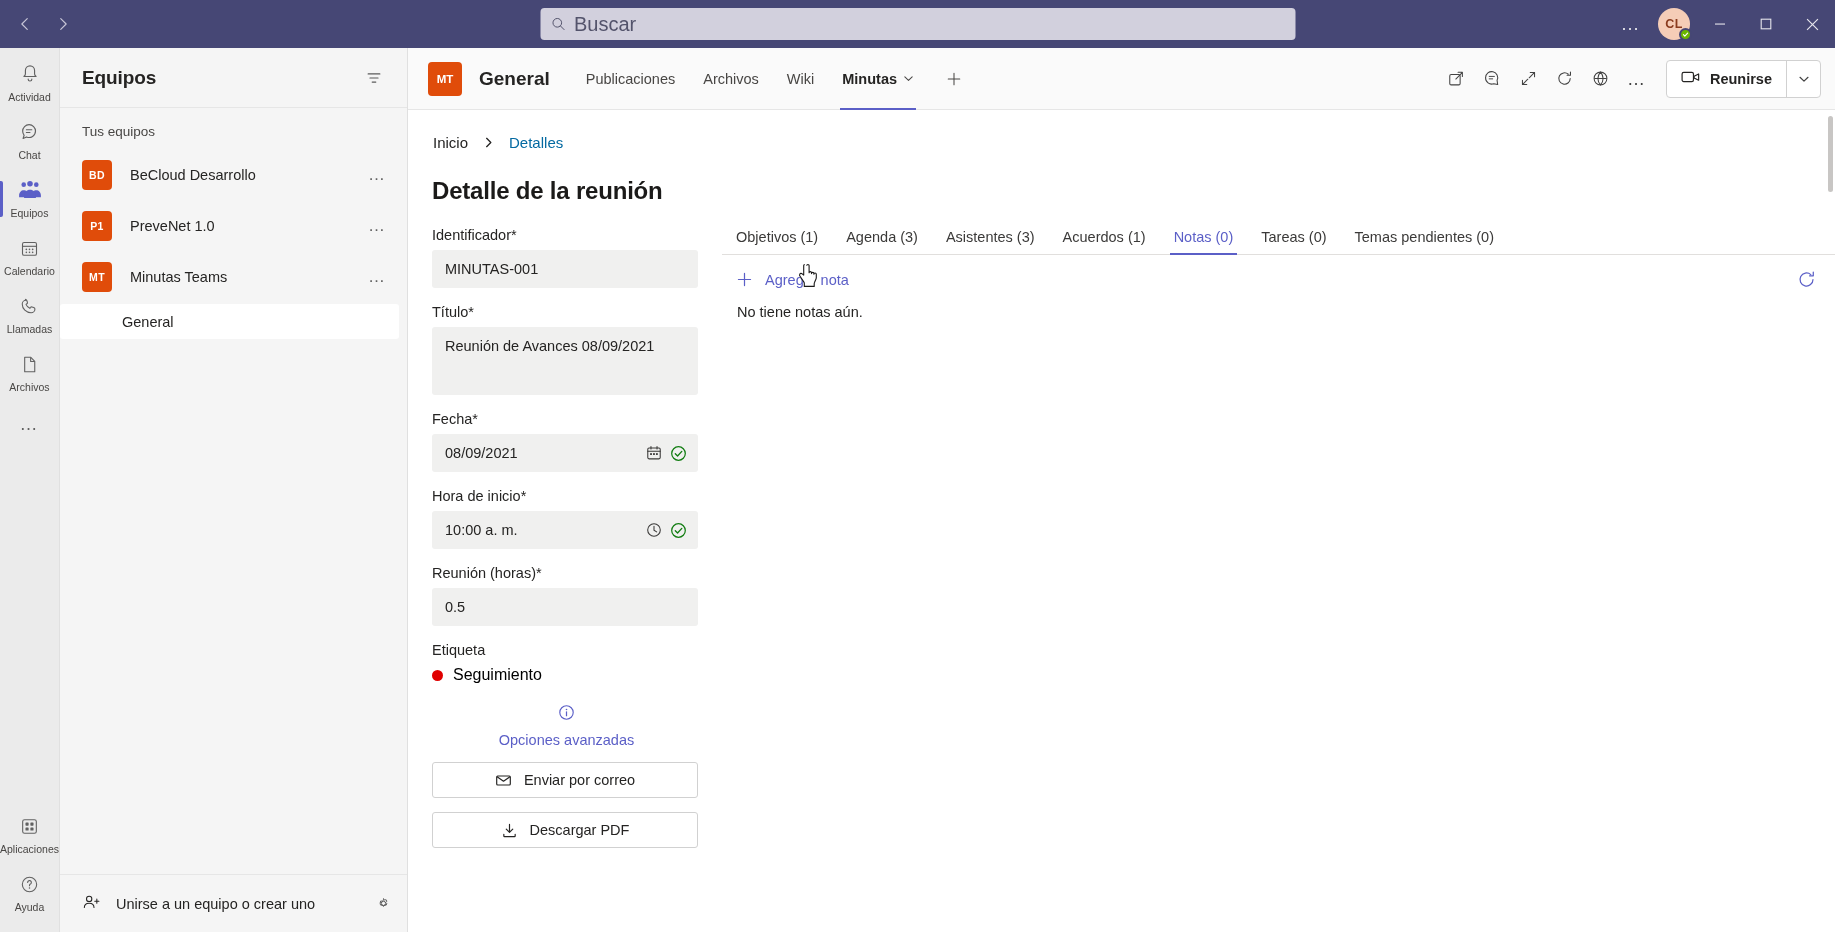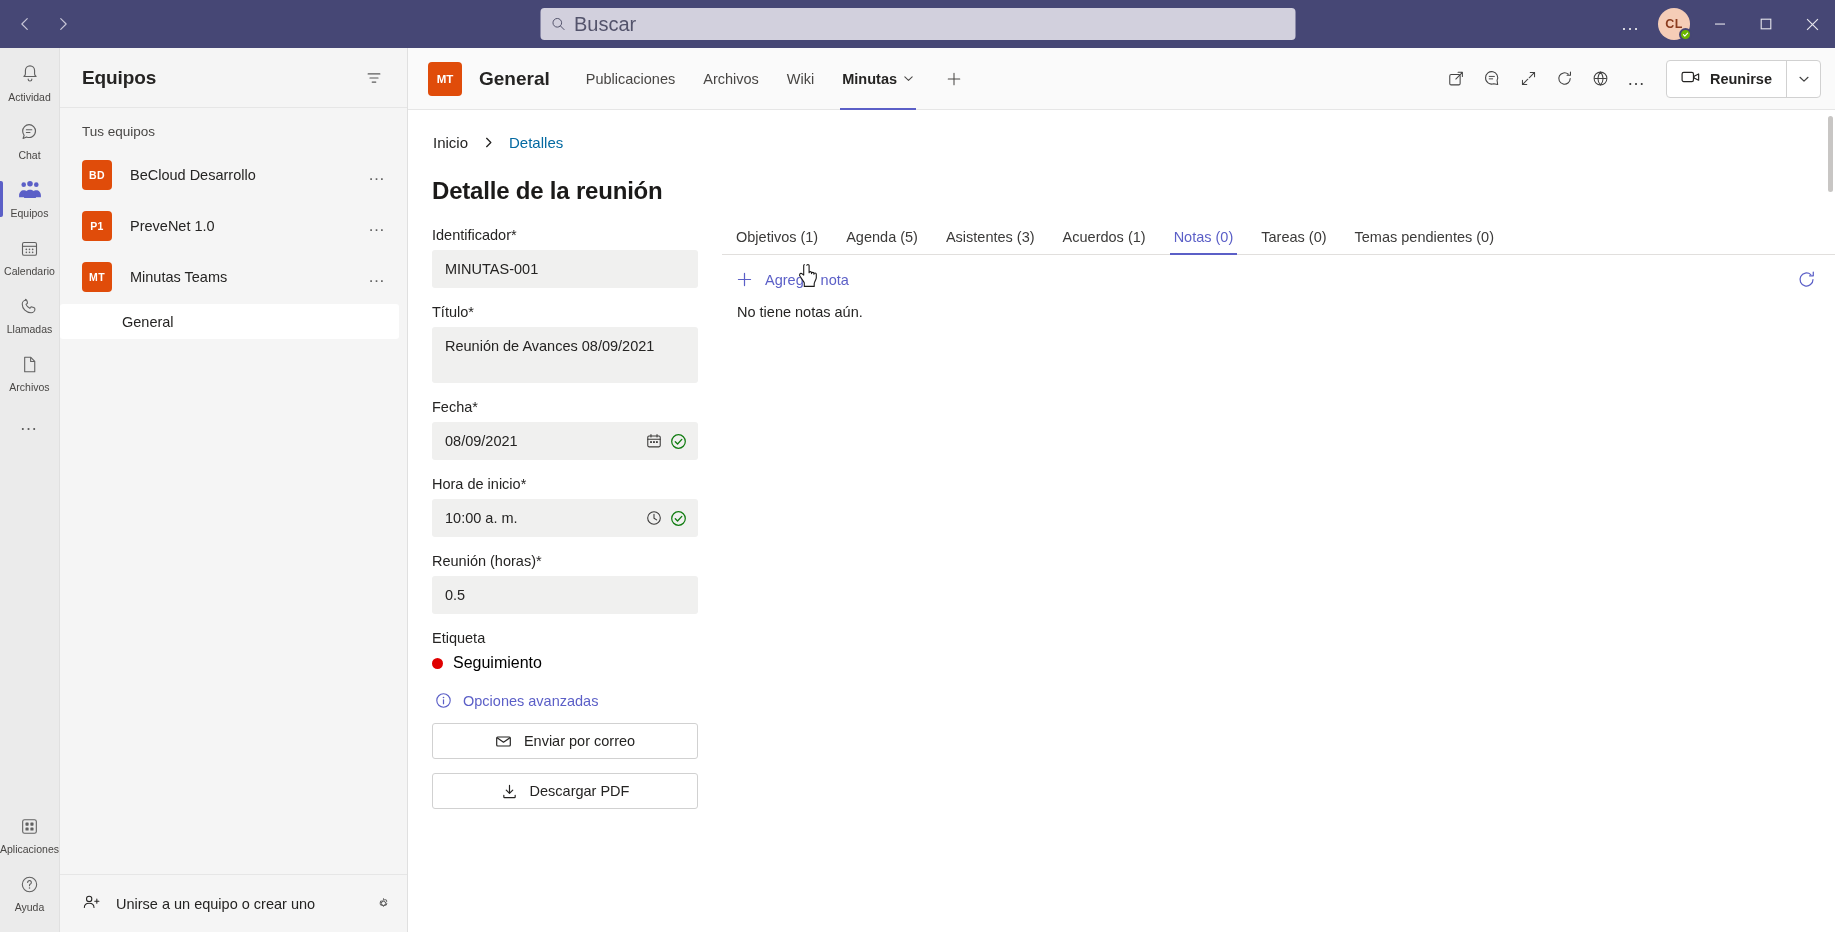--- a/index.html
+++ b/index.html
@@ -156,28 +156,28 @@
   .page-title { font-size: 24px; font-weight: 700; color: #1b1a19; margin-top: 26px; letter-spacing: -.2px; }
 
   .cols { display: flex; flex: 1; min-height: 0; margin-top: 22px; }
   .form-col { width: 266px; min-width: 266px; }
   .field-label { font-size: 14.5px; color: #252423; margin-bottom: 7px; }
   .field-input {
     background: #f0f0ef; height: 38px; border-radius: 3px; display: flex; align-items: center;
     padding: 0 10px 0 12px; font-size: 14.5px; color: #252423; margin-bottom: 16px;
     border: 1px solid transparent; gap: 8px;
   }
-  .field-input.tall { height: 56px; align-items: flex-start; padding-top: 10px; }
+  .field-input.tall { height: 68px; align-items: flex-start; padding-top: 10px; }
   .field-input .val { flex: 1; white-space: nowrap; overflow: hidden; }
   .ok-check { color: #107c10; display: flex; flex: 0 0 auto; }
   .inp-icon { color: #3b3a39; display: flex; flex: 0 0 auto; cursor: pointer; }
   .tag-row { display: flex; align-items: center; gap: 10px; margin-top: 8px; margin-bottom: 20px; }
   .tag-dot { width: 11px; height: 11px; border-radius: 50%; background: #e00000; }
   .tag-name { font-size: 16px; color: #000000; font-weight: 400; }
-  .adv-link { display: flex; align-items: center; gap: 11px; color: #5b5fc7; font-size: 14.5px; cursor: pointer; margin: 2px 0 14px 3px; }
+  .adv-link { display: flex; align-items: center; gap: 11px; color: #5b5fc7; font-size: 14.5px; cursor: pointer; margin: 2px 0 14px 3px; flex-direction: column; }
   .adv-link .iicon { display: flex; color: #5b5fc7; }
   .wide-btn {
     height: 36px; border: 1px solid #d1d1d1; border-radius: 3px; background: #fff;
     display: flex; align-items: center; justify-content: center; gap: 12px;
     font-size: 14.5px; color: #252423; cursor: pointer; margin-bottom: 14px;
   }
   .wide-btn .bicon { display: flex; color: #252423; }
 
   .notes-col { flex: 1; min-width: 0; padding-left: 24px; }
   .notes-tabs { display: flex; align-items: flex-end; gap: 0; border-bottom: 1px solid #e1dfdd; }
@@ -615,21 +615,21 @@
                       <path d="M3 13v1.8c0 .4.3.7.7.7h10.6c.4 0 .7-.3.7-.7V13" stroke="currentColor" stroke-width="1.25" stroke-linecap="round"></path>
                     </svg>
                 </span>
                 <span>Descargar PDF</span>
               </div>
             </div>
 
             <div class="notes-col">
               <div class="notes-tabs">
                 <div class="ntab">Objetivos (1)</div>
-                <div class="ntab">Agenda (5)</div>
+                <div class="ntab">Agenda (3)</div>
                 <div class="ntab">Asistentes (3)</div>
                 <div class="ntab">Acuerdos (1)</div>
                 <div class="ntab active">Notas (0)</div>
                 <div class="ntab">Tareas (0)</div>
                 <div class="ntab">Temas pendientes (0)</div>
               </div>
 
               <div class="notes-body">
                 <div class="notes-toprow">
                   <div class="add-note">

